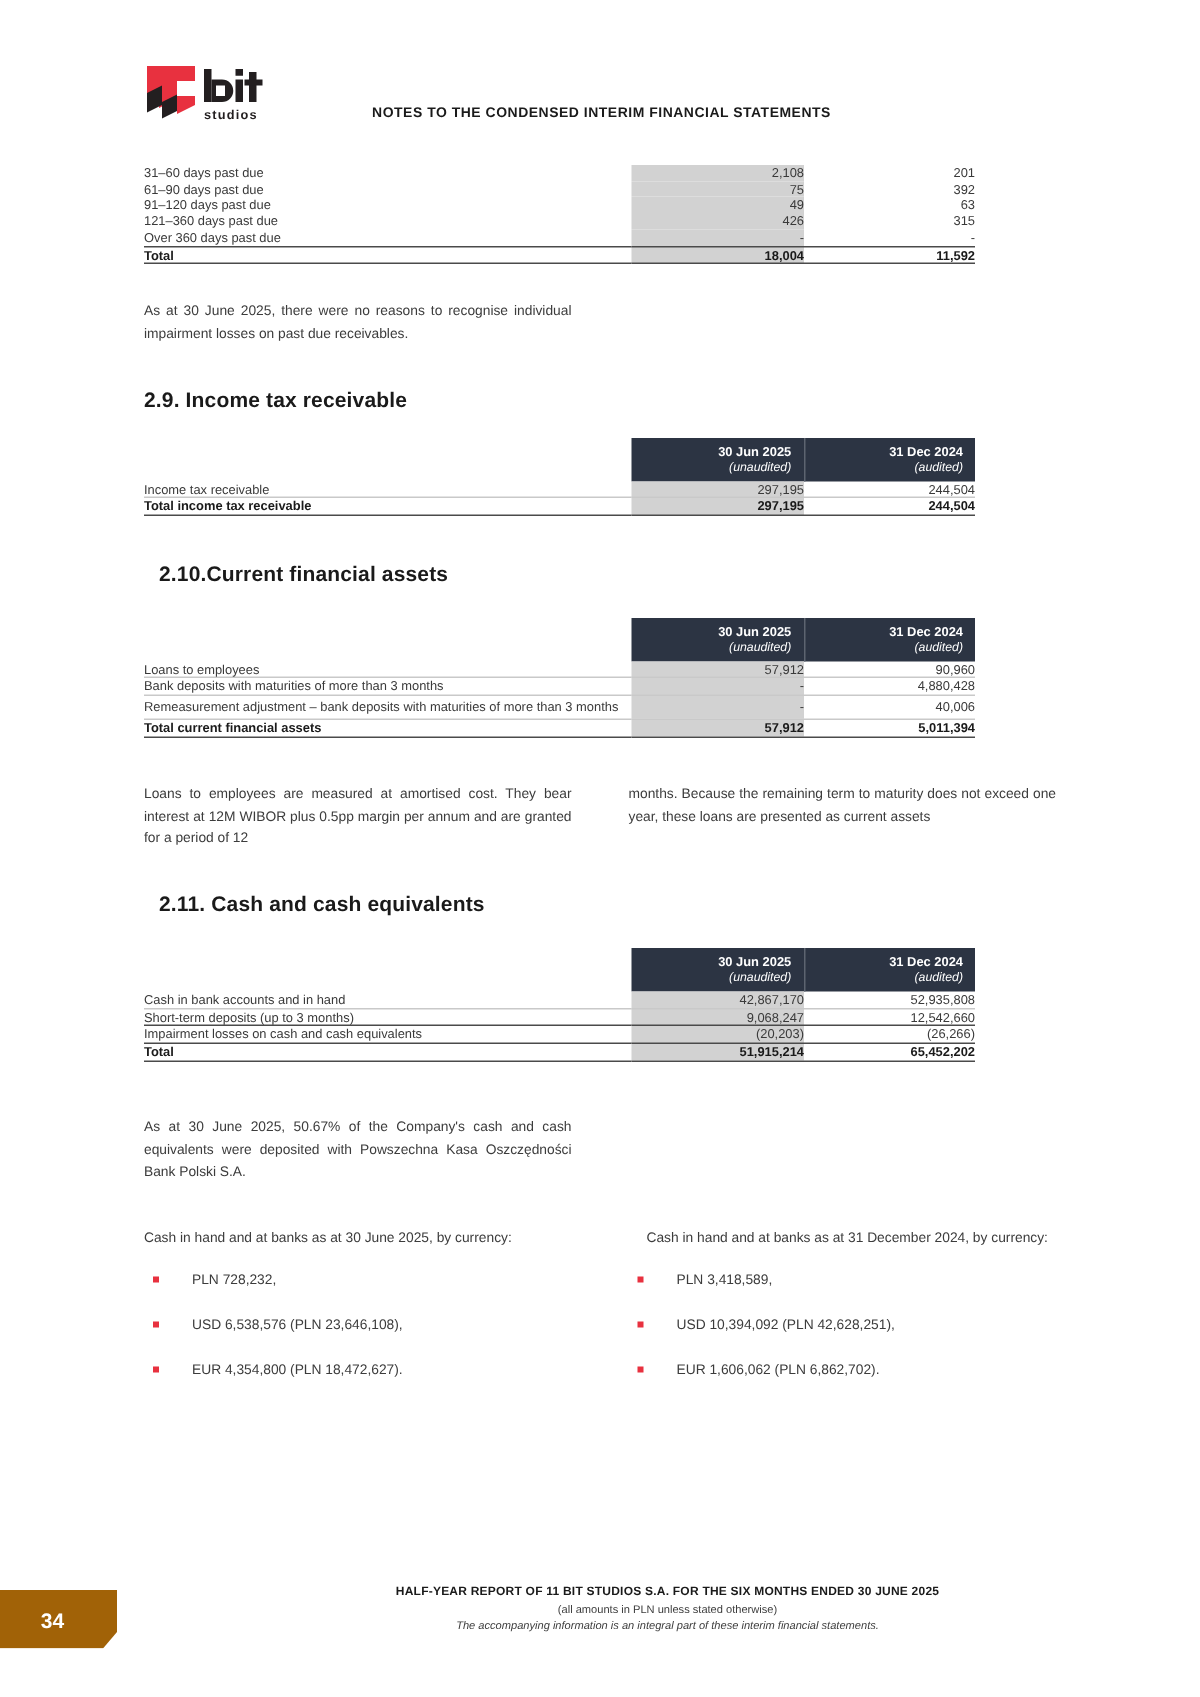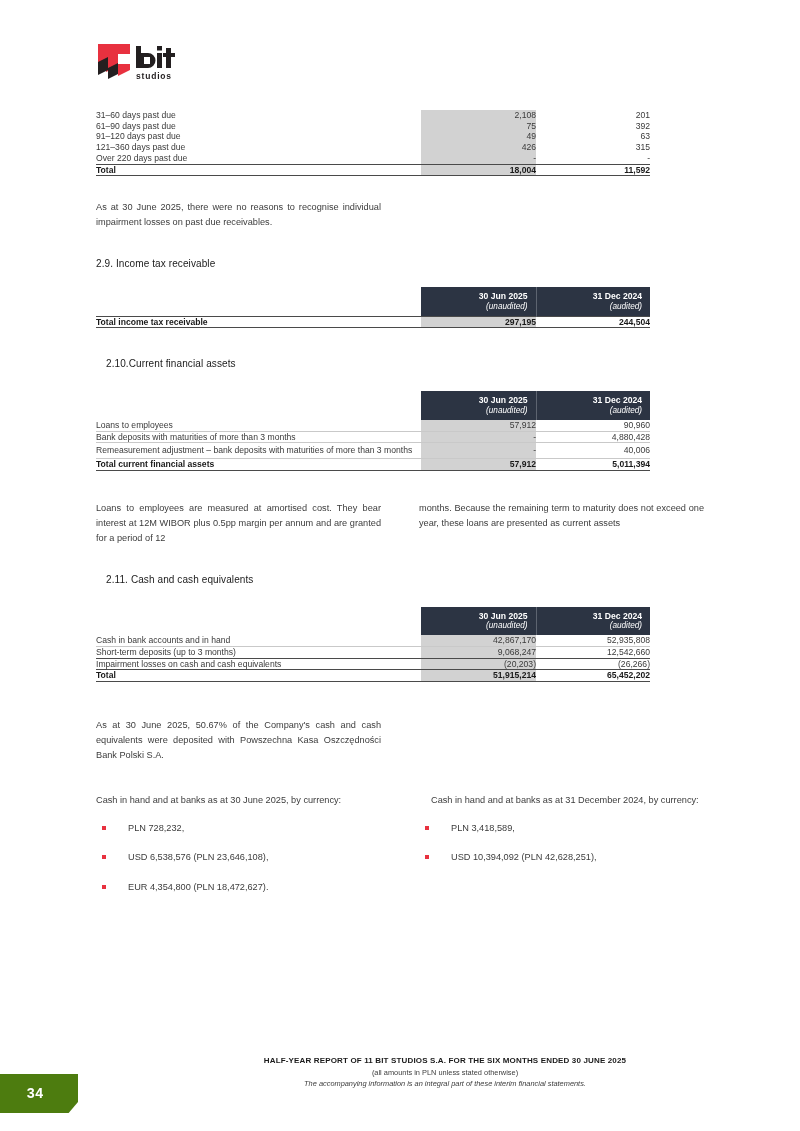--- a/index.html
+++ b/index.html
@@ -121,22 +121,22 @@
   }
   .cols2 {
     display: flex;
     gap: 38px;
     justify-content: center;
   }
   .cols2 > div { width: 285px; }
   .para.ragged { text-align: left; margin-left: 12px; }
 
   h3.sect {
-    font-size: 10px;
-    font-weight: normal;
+    font-size: 14px;
+    font-weight: bold;
     color: #1a1a1a;
     margin: 0;
     letter-spacing: 0.1px;
   }
 
   
   ul.bullets {
     list-style: none;
     margin: 0;
     padding: 0;
@@ -161,32 +161,31 @@
 
   
   .footer {
     position: absolute;
     left: 0; right: 0;
     top: 1055px;
     height: 76px;
   }
   .page-tag {
     position: absolute;
-    left: 0; top: 19px;
+    left: 0; top: 5px;
     width: 78px; height: 39px;
-    background: #4d7c0f;
+    background: #a16207;
     color: #ffffff;
     font-size: 14px;
     font-weight: bold;
     display: flex;
     align-items: center;
     justify-content: center;
     padding-right: 8px;
     clip-path: polygon(0 0, 100% 0, 100% 72%, 88% 100%, 0 100%);
-    font-family: Liberation Mono, monospace;
   }
   .footer-text {
     position: absolute;
     left: 150px;
     right: 60px;
     top: 0;
     text-align: center;
   }
   .footer-line1 {
     font-size: 8px;
@@ -218,20 +217,21 @@
       <rect x="40" y="6" width="5" height="22" fill="#231f20"></rect>
       <path d="M45 13 h7 a7 7 0 0 1 0 15 h-7 z" fill="#231f20"></path>
       <rect x="48" y="17" width="6" height="7" fill="#ffffff"></rect>
       <rect x="61" y="13" width="5" height="15" fill="#231f20"></rect>
       <rect x="61" y="6" width="5" height="4.5" fill="#231f20"></rect>
       <rect x="70" y="8" width="5" height="20" fill="#231f20"></rect>
       <rect x="67" y="13" width="12" height="4" fill="#231f20"></rect>
       <text x="40" y="39" font-family="'Liberation Sans', sans-serif" font-size="8.5" font-weight="bold" letter-spacing="0.8" fill="#231f20">studios</text>
     </svg>
   </div>
+  <div class="header-title">NOTES TO THE CONDENSED INTERIM FINANCIAL STATEMENTS</div>
 </div>
 
 <div class="content">
 
   <table class="fin">
     <colgroup>
         <col class="c-label">
         <col class="c-v1">
         <col class="c-v2">
       </colgroup>
@@ -250,21 +250,21 @@
         <td class="lbl">91–120 days past due</td>
         <td class="val col-shade">49</td>
         <td class="val">63</td>
       </tr>
       <tr>
         <td class="lbl">121–360 days past due</td>
         <td class="val col-shade">426</td>
         <td class="val">315</td>
       </tr>
       <tr>
-        <td class="lbl">Over 220 days past due</td>
+        <td class="lbl">Over 360 days past due</td>
         <td class="val col-shade">-</td>
         <td class="val">-</td>
       </tr>
       <tr class="total">
         <td class="lbl">Total</td>
         <td class="val col-shade">18,004</td>
         <td class="val">11,592</td>
       </tr>
     </tbody>
   </table>
@@ -292,20 +292,25 @@
           <span>30 Jun 2025</span>
           <span class="sub">(unaudited)</span>
         </th>
         <th class="sep">
           <span>31 Dec 2024</span>
           <span class="sub">(audited)</span>
         </th>
       </tr>
     </thead>
     <tbody>
+      <tr class="rule-thin">
+        <td class="lbl">Income tax receivable</td>
+        <td class="val col-shade">297,195</td>
+        <td class="val">244,504</td>
+      </tr>
       <tr class="total">
         <td class="lbl">Total income tax receivable</td>
         <td class="val col-shade">297,195</td>
         <td class="val">244,504</td>
       </tr>
     </tbody>
   </table>
 
   <div style="height:30px"></div>
   <h3 class="sect" style="padding-left:10px">2.10.Current financial assets</h3>
@@ -423,20 +428,21 @@
         <li>USD 6,538,576 (PLN 23,646,108),</li>
         <li>EUR 4,354,800 (PLN 18,472,627).</li>
       </ul>
     </div>
     <div>
       <div class="para ragged">Cash in hand and at banks as at 31 December 2024, by currency:</div>
       <div style="height:14px"></div>
       <ul class="bullets">
         <li>PLN 3,418,589,</li>
         <li>USD 10,394,092 (PLN 42,628,251),</li>
+        <li>EUR 1,606,062 (PLN 6,862,702).</li>
       </ul>
     </div>
   </div>
 
 </div>
 
 <div class="footer">
   <div class="page-tag">34</div>
   <div class="footer-text">
     <div class="footer-line1">HALF-YEAR REPORT OF 11 BIT STUDIOS S.A. FOR THE SIX MONTHS ENDED 30 JUNE 2025</div>

